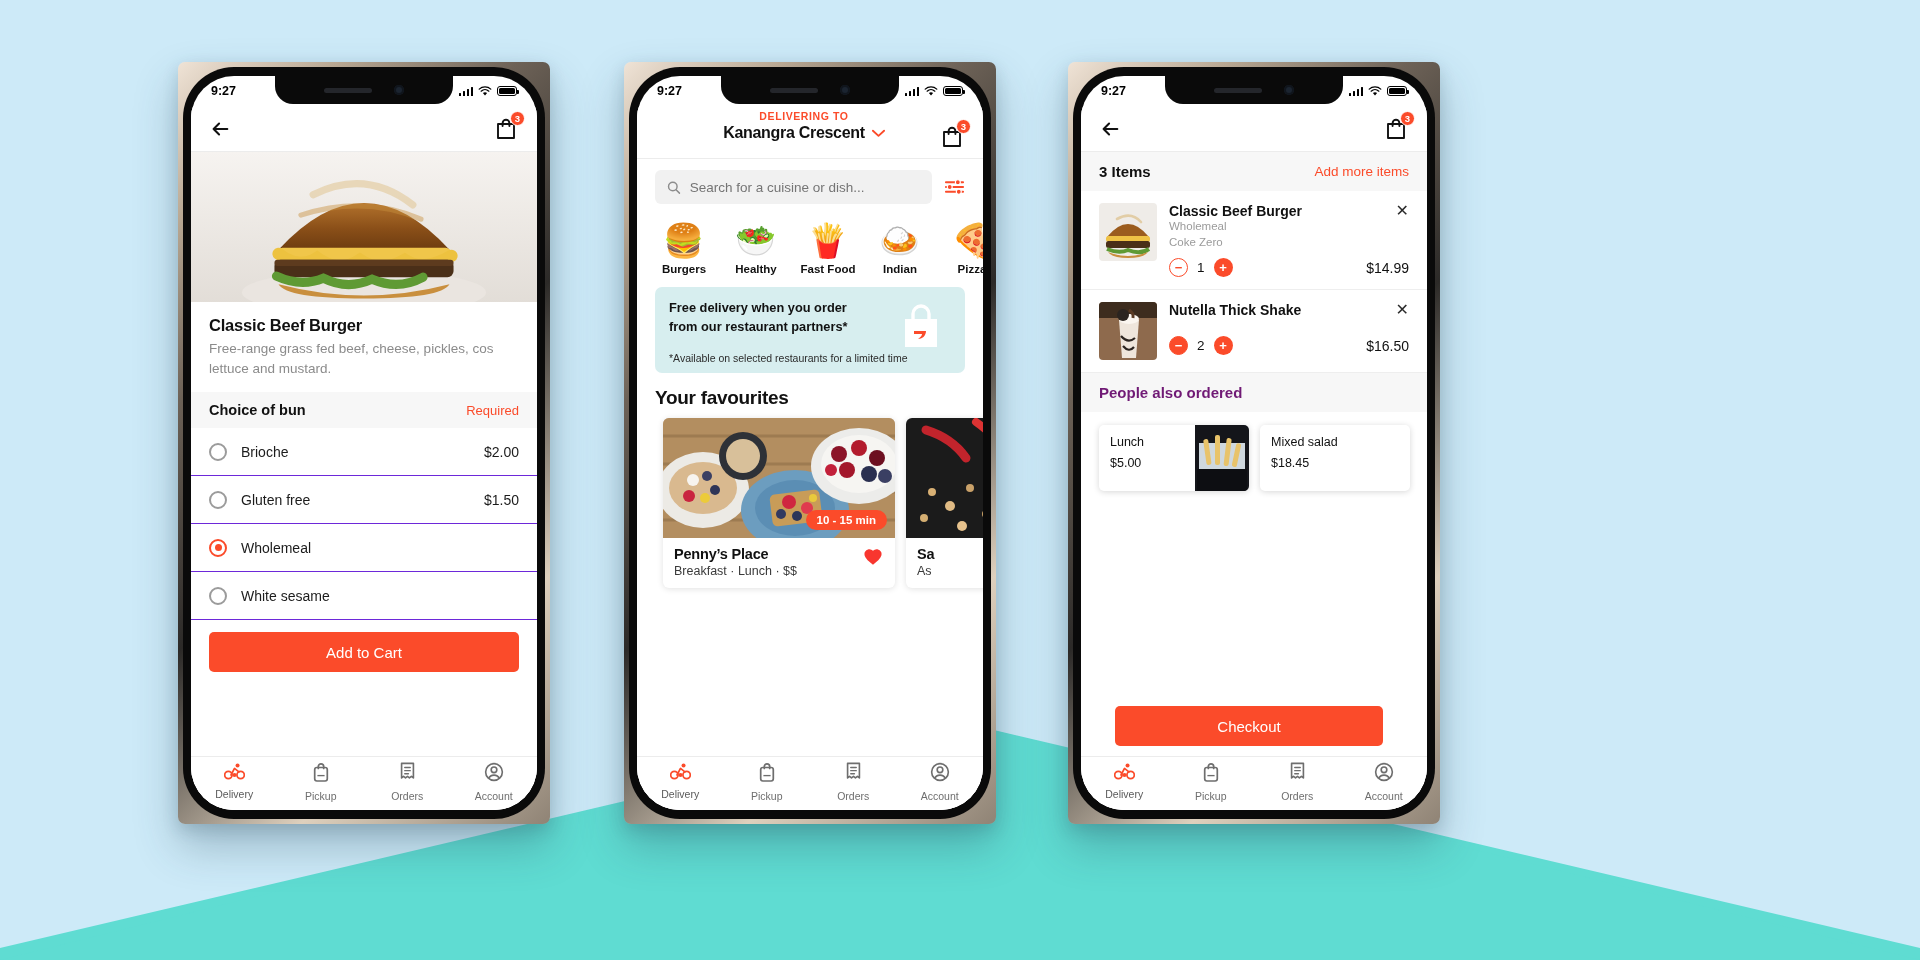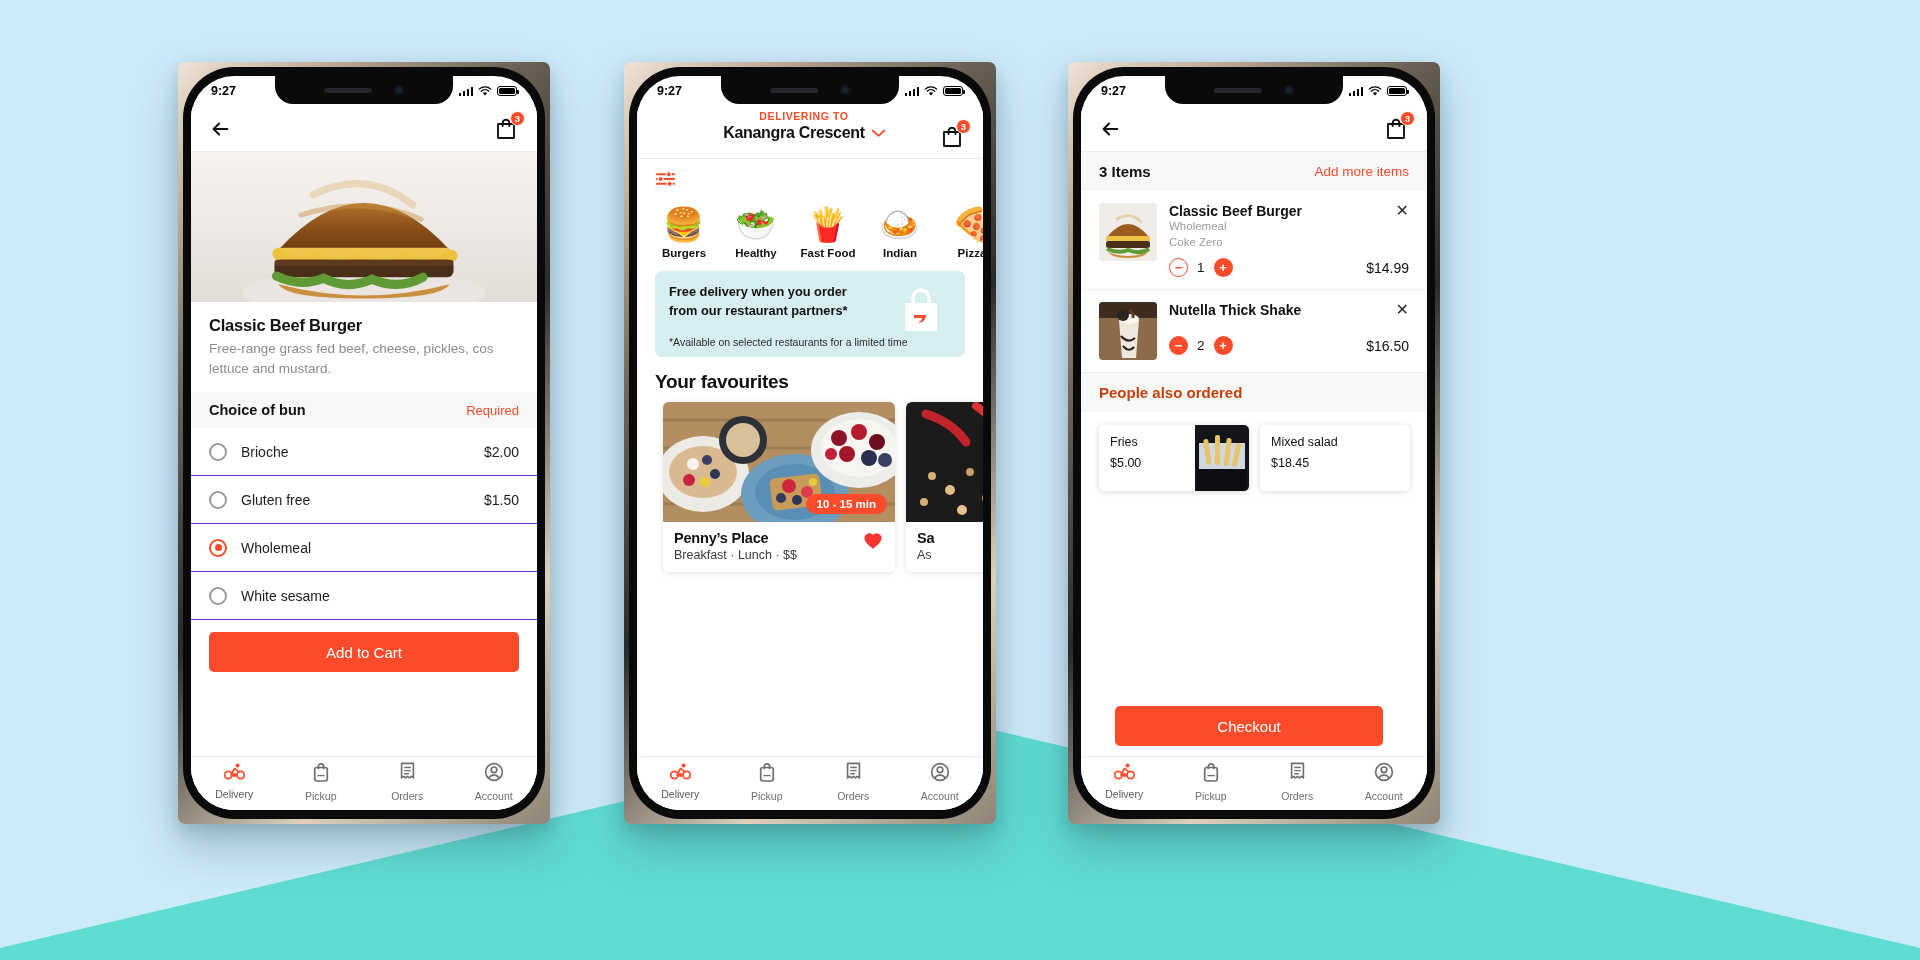--- a/index.html
+++ b/index.html
@@ -151,21 +151,21 @@
   .qty { display:flex; align-items:center; gap: 9px; }
   .qbtn { width: 19px; height: 19px; border-radius:50%; display:flex; align-items:center;
           justify-content:center; font-size: 13px; line-height:1; cursor:pointer; font-weight:bold;}
   .qminus { border: 1.5px solid #fb4b2a; color:#fb4b2a; background:#fff; }
   .qminus.filled { background:#fb4b2a; color:#fff; border-color:#fb4b2a;}
   .qplus { background:#fb4b2a; color:#fff; }
   .qn { font-size: 13.5px; color:#111; }
   .cprice { font-size: 14px; color:#111; }
   .close-x { font-size: 16px; color:#2b2b2b; cursor:pointer; line-height:1; }
   .pao-head { background:#f7f7f7; padding: 11px 18px; font-size: 15px; font-weight:bold;
-              color:#c2410c; flex:none; }
+              color:#701a75; flex:none; }
   .pao { display:flex; gap: 11px; padding: 13px 18px 14px; flex:none; overflow:hidden; }
   .pcard { width: 150px; height: 66px; flex:none; background:#fff; border-radius: 5px;
            box-shadow: 0 1px 6px rgba(0,0,0,.16); display:flex; overflow:hidden; cursor:pointer; }
   .pcard .txt { flex:1; padding: 10px 0 0 11px; }
   .pcard .nm { font-size: 12.5px; color:#111; }
   .pcard .pr { font-size: 12.5px; color:#111; margin-top: 7px; }
   .pcard .im { width: 54px; flex:none; }
   .summary-head { background:#f7f7f7; padding: 10px 18px 22px; font-size: 15px;
                   font-weight:bold; color:#111; flex:none; }
   .checkout-wrap { position:absolute; left:0; right:10px; bottom: 54px; padding: 8px 34px 10px;
@@ -368,20 +368,27 @@
         <div class="bagwrap" style="margin-top:14px">
           <svg width="26" height="26" viewBox="0 0 26 26">
             <path d="M5 8h16v14H5z" fill="none" stroke="#111" stroke-width="1.9" stroke-linejoin="round"></path>
             <path d="M9.6 10V7.2a3.4 3.4 0 0 1 6.8 0V10" fill="none" stroke="#111" stroke-width="1.9" stroke-linecap="round"></path>
           </svg>
           <span class="badge">3</span>
         </div>
       </div>
 
       <div class="searchrow">
+        <div class="searchbox">
+          <svg width="15" height="15" viewBox="0 0 16 16">
+            <circle cx="6.8" cy="6.8" r="5" fill="none" stroke="#8d8d8d" stroke-width="1.7"></circle>
+            <path d="M10.6 10.6 L14.6 14.6" stroke="#8d8d8d" stroke-width="1.7" stroke-linecap="round"></path>
+          </svg>
+          <input placeholder="Search for a cuisine or dish..." style="">
+        </div>
         <svg width="21" height="18" viewBox="0 0 22 18">
           <path d="M2 4h18M2 9h18M2 14h18" stroke="#fb4b2a" stroke-width="2" stroke-linecap="round"></path>
           <circle cx="14.5" cy="4" r="2.6" fill="#fb4b2a" stroke="#fff" stroke-width="1.2"></circle>
           <circle cx="6" cy="9" r="2.6" fill="#fb4b2a" stroke="#fff" stroke-width="1.2"></circle>
           <circle cx="15.5" cy="14" r="2.6" fill="#fb4b2a" stroke="#fff" stroke-width="1.2"></circle>
         </svg>
       </div>
 
       <div class="cats" id="p2-cats">
             <div class="cat">
@@ -634,21 +641,21 @@
             <span class="cprice">$16.50</span>
           </div>
         </div>
       </div>
 
       <div class="pao-head">People also ordered</div>
 
       <div class="pao">
         <div class="pcard">
           <div class="txt">
-            <div class="nm">Fries</div>
+            <div class="nm">Lunch</div>
             <div class="pr">$5.00</div>
           </div>
           <div class="im">
             <svg viewBox="0 0 54 66" preserveAspectRatio="xMidYMid slice">
               <rect width="54" height="66" fill="#14151a"></rect>
               <path d="M4 18 h46 v26 h-46z" fill="#cfd8de"></path>
               <g fill="#e8c36a">
                 <rect x="10" y="14" width="5" height="26" rx="2" transform="rotate(-8 12 28)"></rect>
                 <rect x="20" y="10" width="5" height="30" rx="2"></rect>
                 <rect x="30" y="13" width="5" height="28" rx="2" transform="rotate(7 32 28)"></rect>

